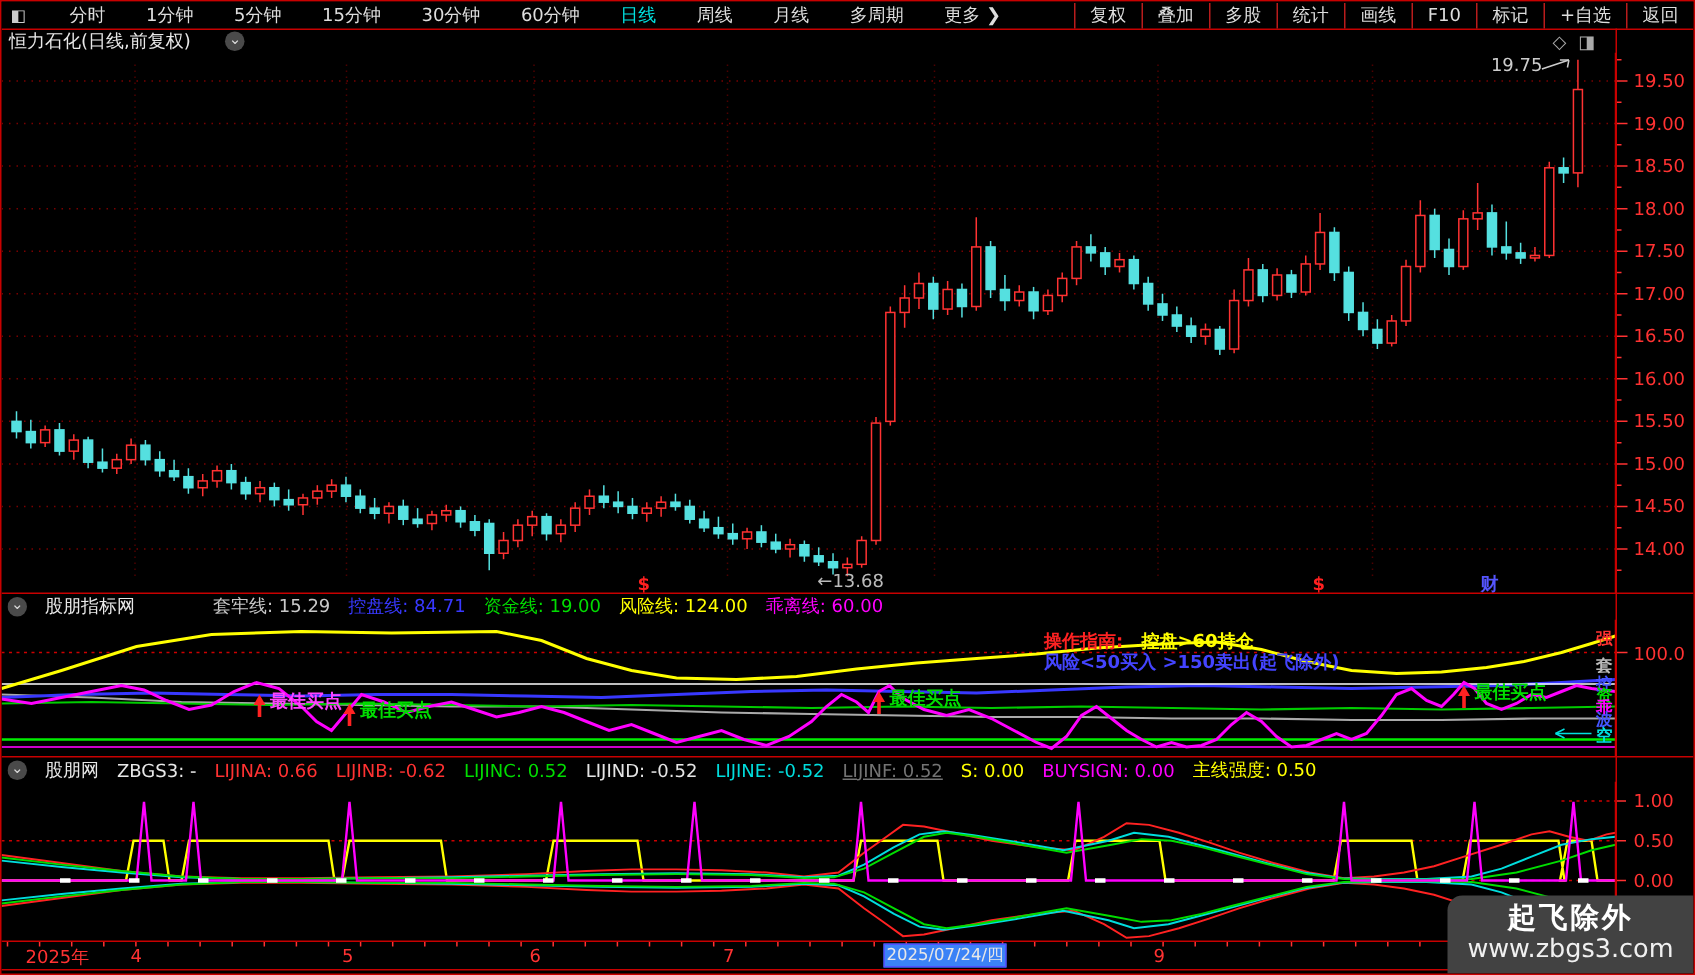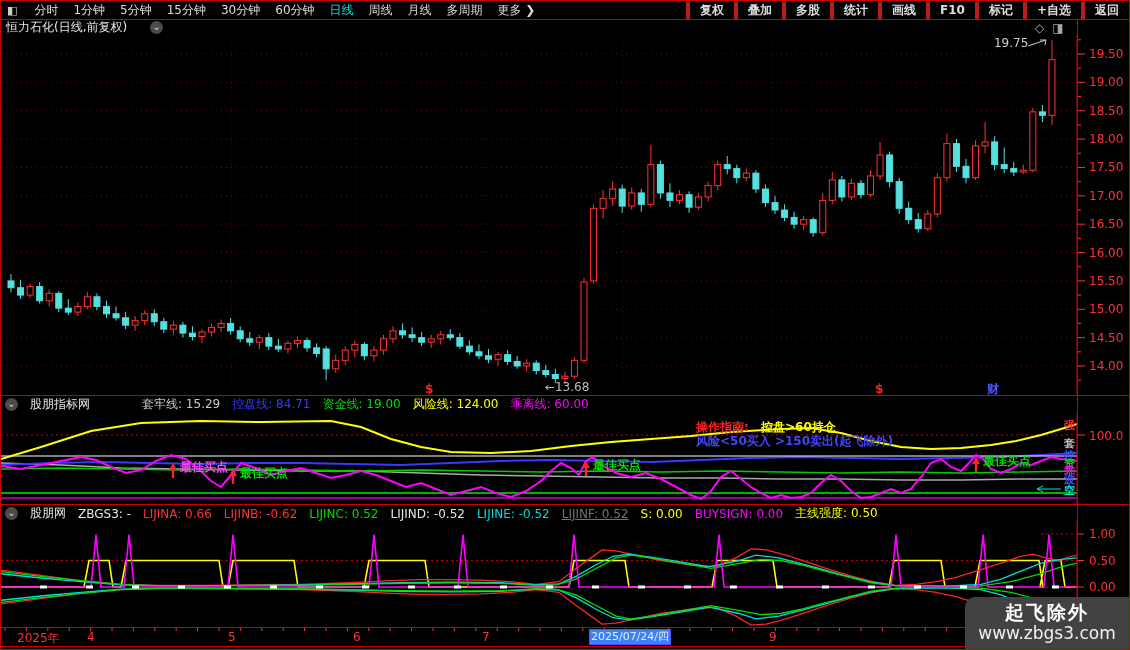--- a/index.html
+++ b/index.html
@@ -1,25 +1,25 @@
 <!DOCTYPE html>
 <html><head>
 <meta charset="utf-8">
 <style>
   html,body{margin:0;padding:0;background:#000;}
   .screen{position:relative;width:1130px;height:650px;background:#000;overflow:hidden;
     font-family:"DejaVu Sans",sans-serif;border:1px solid #c80000;box-sizing:border-box;}
   .toolbar{position:absolute;top:0;left:0;right:0;height:18px;border-bottom:1px solid #c80000;
     display:flex;justify-content:space-between;align-items:center;font-size:12px;color:#ddd;background:#000;}
   .tb-left{display:flex;gap:15px;padding-left:6px;align-items:center;white-space:nowrap;}
-  .tb-left .tb-item{cursor:default;}
+  .tb-left .tb-item{cursor:default;margin-left:12px;}
   .tb-left .tb-item.active{color:#00e0e0;}
   .tb-icon{color:#ccc;font-size:11px;margin-right:2px;}
   .tb-right{display:flex;align-items:center;height:18px;}
-  .tb-right .tb-item{padding:0 10px;border-left:4px solid #b91c1c;line-height:17px;white-space:nowrap;font-weight:bold;}
+  .tb-right .tb-item{padding:0 10px;border-left:1px solid #b91c1c;line-height:17px;white-space:nowrap;}
   .titlebar{position:absolute;top:19px;left:5px;height:15px;font-size:12px;color:#e8e8e8;display:flex;gap:23px;align-items:center;}
   .circle-icon{display:inline-block;width:13px;height:13px;border-radius:50%;background:#4a4a4a;color:#ddd;
     font-size:10px;line-height:11px;text-align:center;}
   .win-icons{position:absolute;top:20px;left:1034px;color:#aaa;font-size:12px;letter-spacing:8px;}
   svg{position:absolute;left:0;display:block;}
   svg text{font-family:"DejaVu Sans",sans-serif;}
   .hdiv{position:absolute;left:0;right:0;height:1px;background:#c80000;z-index:3;}
   .vdiv{position:absolute;width:1px;background:#c80000;z-index:3;}
   .panel-header{position:absolute;left:4px;right:60px;height:15px;display:flex;gap:12px;align-items:center;
     font-size:12px;white-space:nowrap;overflow:hidden;z-index:4;}

